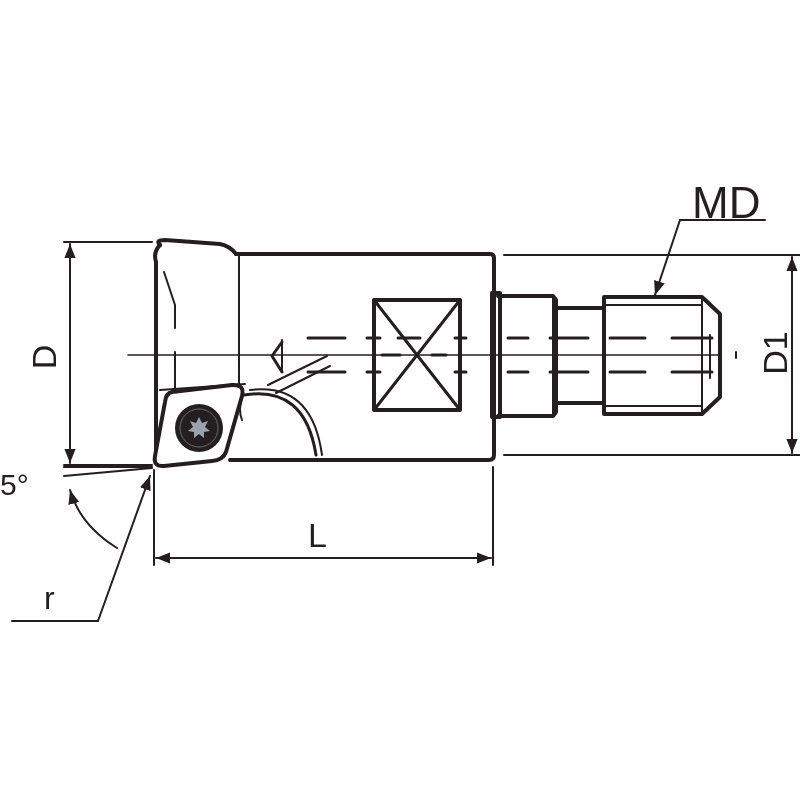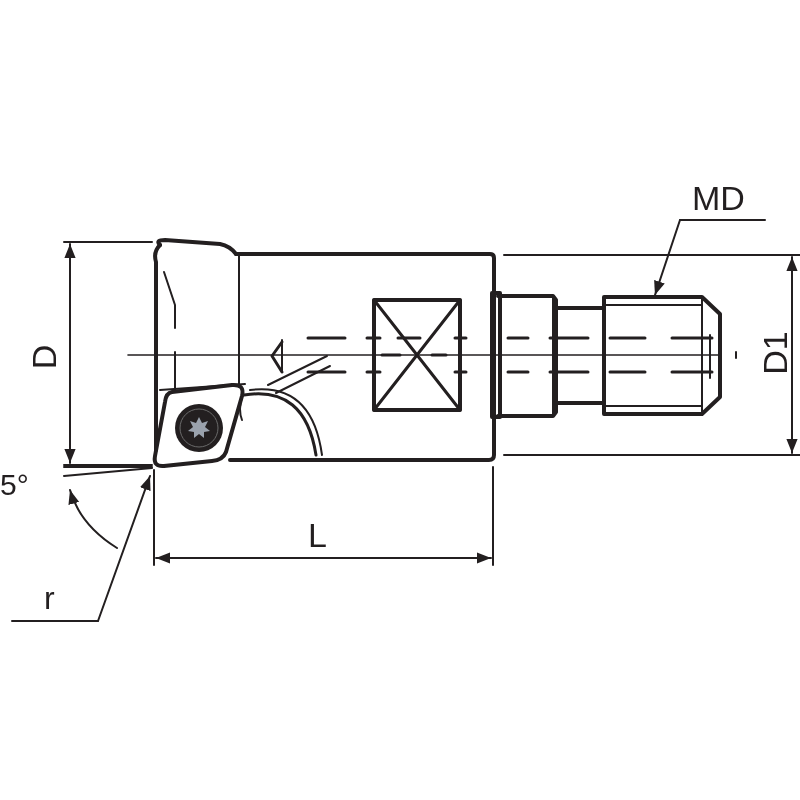--- a/index.html
+++ b/index.html
@@ -13,21 +13,21 @@
     .arrow { fill: #231f20; stroke: none; }
     .lbl {
       position: absolute;
       font-family: "Liberation Sans", "DejaVu Sans", sans-serif;
       color: #231f20;
       line-height: 1;
       white-space: nowrap;
     }
     #lbl-D { left: 32px; top: 340px; font-size: 34px; transform: rotate(-90deg); transform-origin: center; }
     #lbl-D1 { left: 753px; top: 336px; font-size: 34px; transform: rotate(-90deg); transform-origin: center; }
-    #lbl-MD { left: 692px; top: 181px; font-size: 34px; }
+    #lbl-MD { left: 692px; top: 181px; font-size: 44px; }
     #lbl-L { left: 308px; top: 518px; font-size: 34px; }
     #lbl-angle { left: 0px; top: 470px; font-size: 30px; }
     #lbl-r { left: 44px; top: 582px; font-size: 32px; }
   </style>
 </head>
 <body>
 
 <svg width="800" height="800" viewBox="0 0 800 800" xmlns="http://www.w3.org/2000/svg">
   <defs>
     <marker id="ah" viewBox="0 0 10 10" refX="10" refY="5" markerWidth="7" markerHeight="7" orient="auto-start-reverse">

